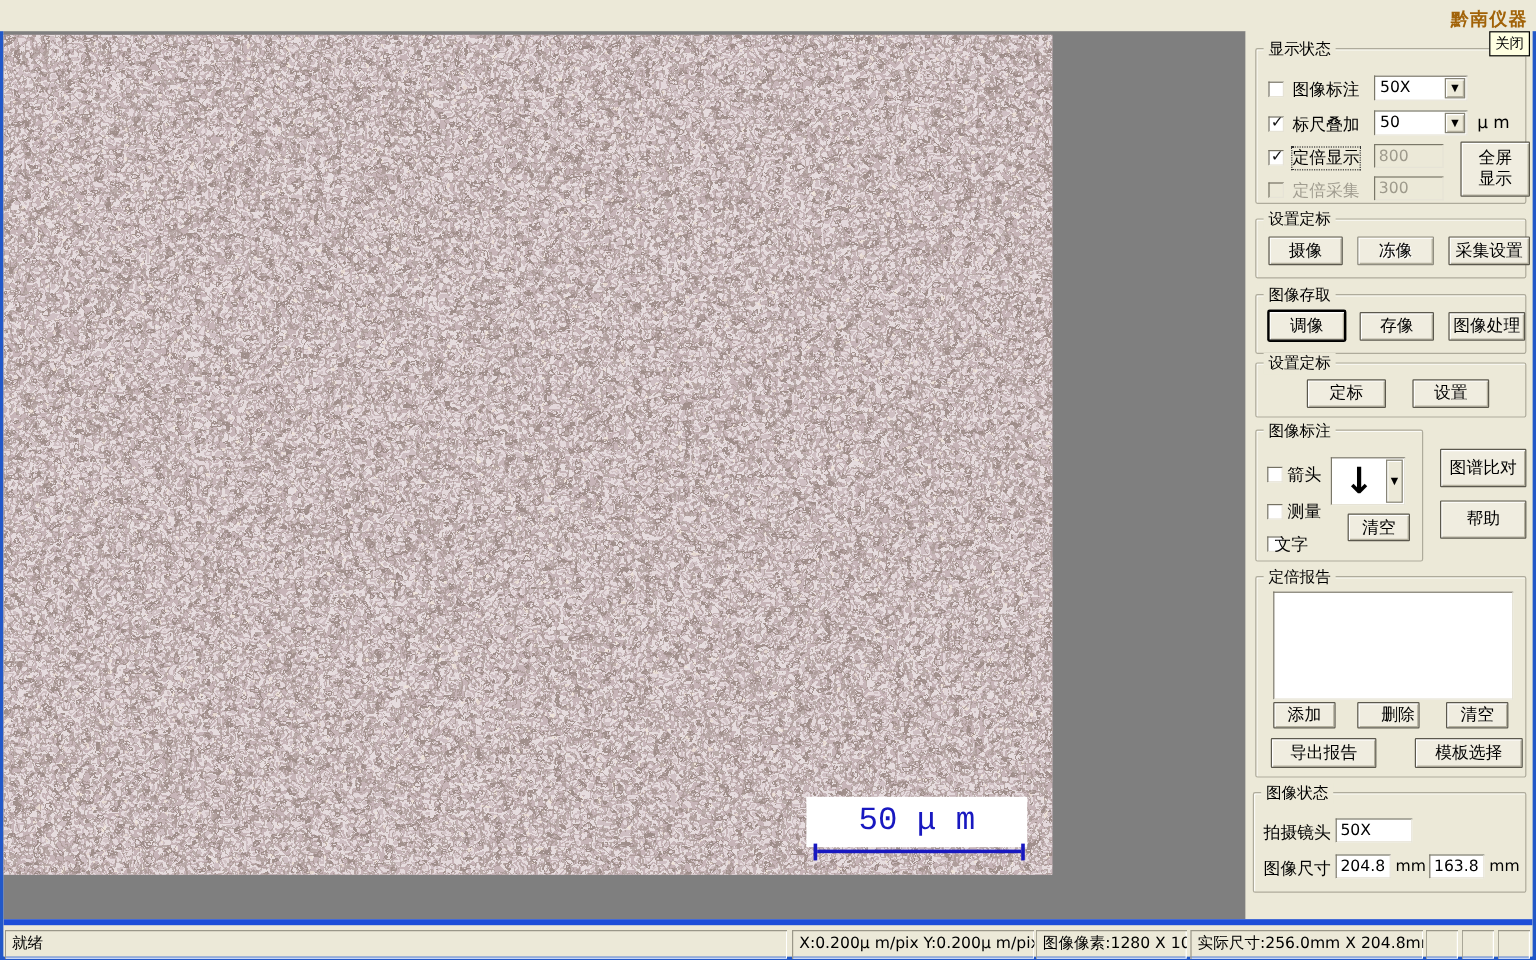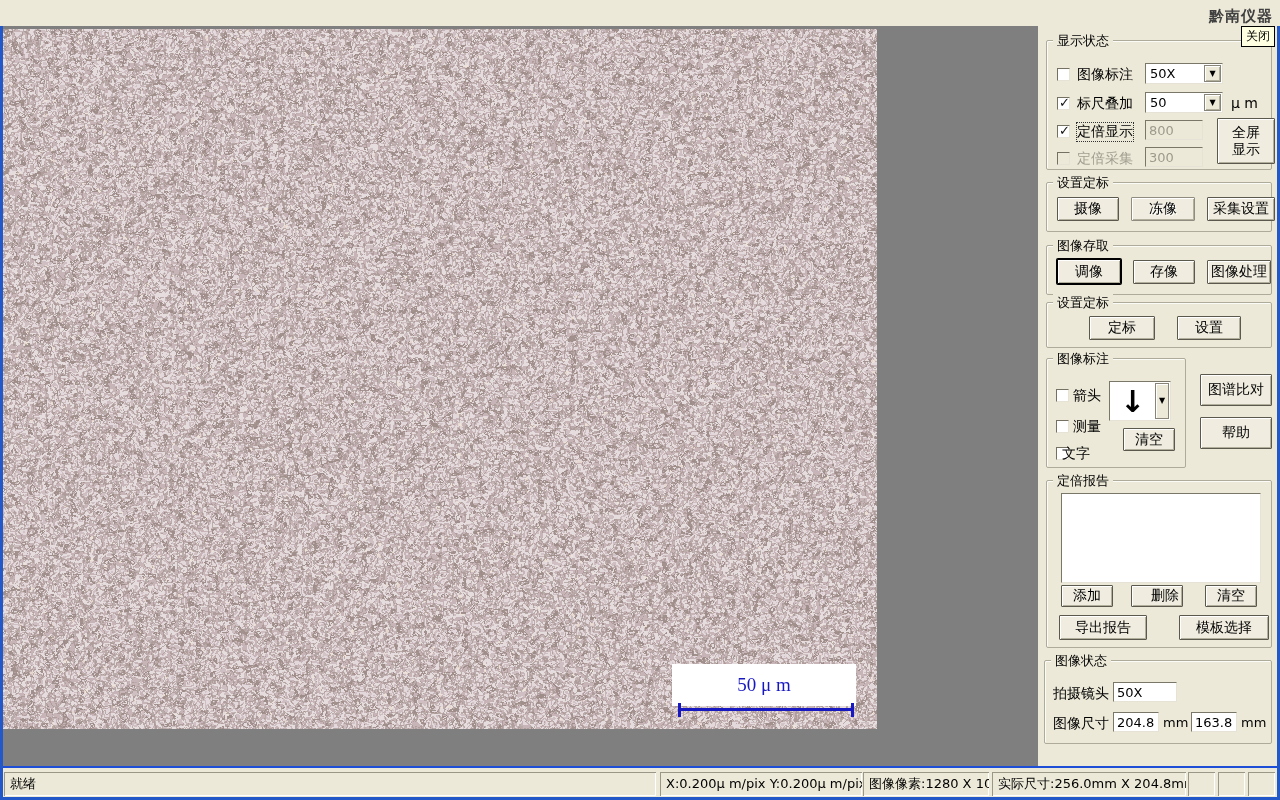--- a/index.html
+++ b/index.html
@@ -12,35 +12,35 @@
   .title-text { position:absolute; left:28px; top:0; line-height:26px; color:#fff; font-weight:bold;
     font-size:13px; text-shadow:1px 1px 1px rgba(0,0,30,.6); white-space:nowrap; }
   .app-icon { position:absolute; left:7px; top:4px; width:18px; height:18px; }
   .winbtn { position:absolute; top:3px; width:21px; height:20px; border-radius:3px; border:1px solid rgba(255,255,255,.75);
     color:#fff; font-size:12px; text-align:center; line-height:18px; font-weight:bold; }
   .winbtn.blue { background:linear-gradient(180deg,#9db9ef 0%,#4a78da 40%,#2d5bc8 100%); }
   .winbtn.red  { background:linear-gradient(180deg,#eda28c 0%,#d6532c 45%,#c03a12 100%); }
   .min-glyph { position:absolute; left:4px; bottom:4px; width:8px; height:2px; background:#fff; }
   .restore-a { position:absolute; left:8px; top:4px; width:8px; height:7px; border:1px solid #fff; border-top-width:2px; }
   .restore-b { position:absolute; left:4px; top:8px; width:8px; height:7px; border:1px solid #fff; border-top-width:2px; background:rgba(45,91,200,.9); }
-  .watermark { position:absolute; left:1209px; top:7px; color:#404040; font-size:15px; font-weight:bold; z-index:30;
+  .watermark { position:absolute; left:1209px; top:7px; color:#a16207; font-size:15px; font-weight:bold; z-index:30;
     letter-spacing:1px; white-space:nowrap; }
   .tooltip { position:absolute; left:1241px; top:26px; z-index:40; background:#ffffe1; border:1px solid #000;
     font-size:12px; padding:1px 4px; white-space:nowrap; }
 
   
   .frame-edge { position:absolute; background:#2258c8; }
   .client { position:absolute; left:3px; top:26px; width:1035px; height:740px; background:#7f7f7f; }
   .viewer { position:absolute; left:0px; top:3px; width:874px; height:700px; overflow:hidden; background:#c7b4b8; }
   .panel { position:absolute; left:1038px; top:26px; width:239px; height:740px; background:#ece9d8; }
 
   
   .scale-box { position:absolute; left:669px; top:635px; width:184px; height:42px; background:#fff; }
-  .scale-text { width:100%; height:100%; text-align:center; line-height:42px; color:#1818c0; font-size:19px;
-    font-family:Liberation Serif, serif; }
+  .scale-text { width:100%; height:100%; text-align:center; line-height:42px; color:#1818c0; font-size:27px;
+    font-family:Liberation Mono, monospace; }
   .scale-line { position:absolute; left:675px; top:674px; width:176px; height:14px;
     border-left:3px solid #1818c0; border-right:3px solid #1818c0; }
   .scale-line-bar { position:absolute; left:0; right:0; top:5px; height:3px; background:#1818c0; }
 
   
   .grp { position:absolute; border:1px solid #aeab9b; border-radius:2px; box-shadow:inset 1px 1px 0 rgba(255,255,255,.8); }
   .grp-title { position:absolute; top:-9px; left:6px; background:#ece9d8; padding:0 4px; font-size:13px; color:#000; white-space:nowrap; }
 
   
   .btn { position:absolute; background:#f0ede0; border:1px solid #5b584d; border-radius:1px;
@@ -67,21 +67,21 @@
   .cb-label { position:absolute; font-size:14px; color:#000; white-space:nowrap; }
   .cb-label.focused { outline:1px dotted #333; }
   .cb-label.disabled { color:#a19d90; }
 
   .listbox { position:absolute; background:#fff; border:1px solid; border-color:#7a7768 #e6e3d6 #e6e3d6 #7a7768; }
 
   .static-label { position:absolute; font-size:14px; color:#000; white-space:nowrap; }
 
   
   .statusbar { position:absolute; left:3px; top:766px; width:1274px; height:31px; background:#ece9d8;
-    border-top:2px solid #1d4ed8; }
+    border-top:5px solid #1d4ed8; }
   .sb-cell { position:absolute; top:4px; height:24px; box-shadow:inset 1px 1px 0 #9a9789, inset -1px -1px 0 #ffffff;
     font-size:13px; line-height:24px; padding-left:6px; color:#000; white-space:nowrap; overflow:hidden; }
 
   .arrow-combo { position:absolute; background:#fff; border:1px solid; border-color:#7a7768 #e6e3d6 #e6e3d6 #7a7768; }
   .arrow-glyph { position:absolute; left:0; top:0; right:15px; bottom:0; display:flex; align-items:center; justify-content:center;
     font-size:30px; font-weight:bold; color:#000; }
   .arrow-drop { position:absolute; right:1px; top:1px; bottom:1px; width:14px; background:#ece9d8;
     border:1px solid #888578; box-shadow:inset 1px 1px 0 #fff; display:flex; align-items:center; justify-content:center; }
 </style>
 </head>

